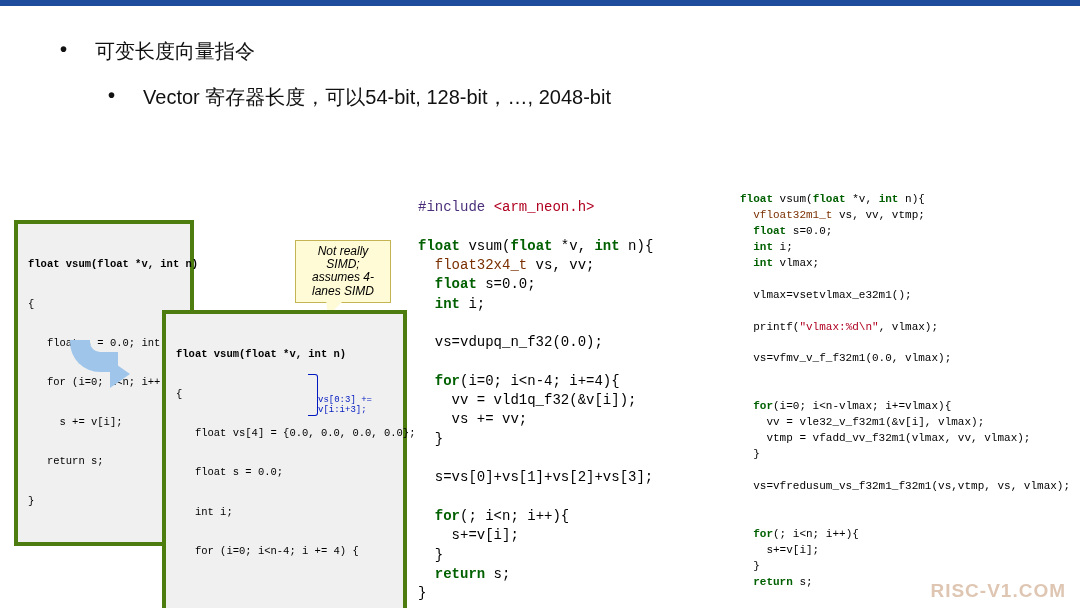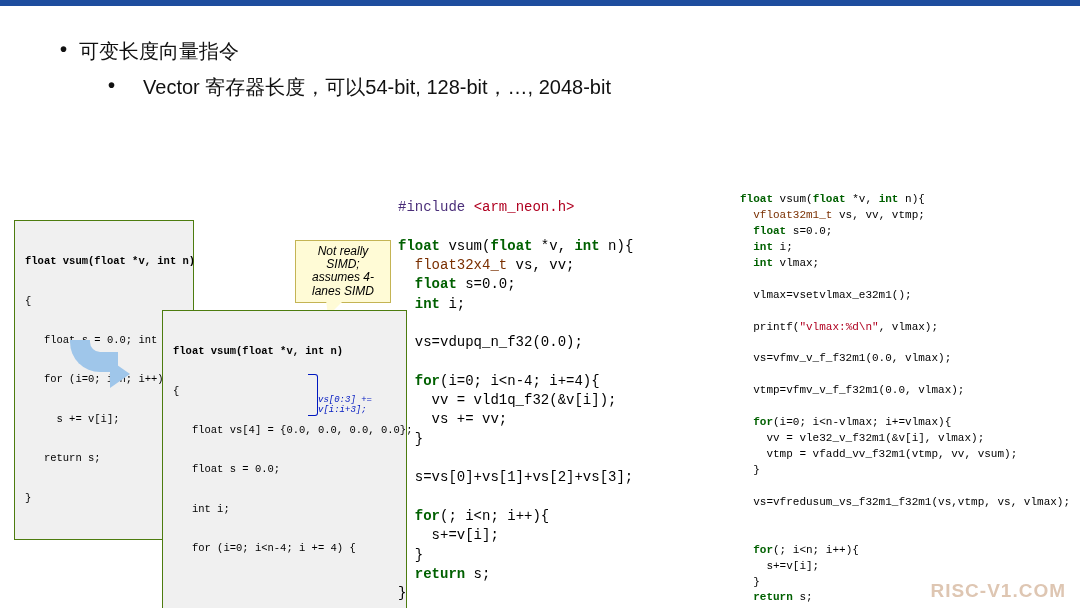--- a/index.html
+++ b/index.html
@@ -8,36 +8,36 @@
 .header { display: flex; justify-content: space-between; align-items: center; padding: 14px 40px 10px 40px; }
 .title-row { display: flex; align-items: center; gap: 10px; }
 .title-bar { width: 8px; height: 28px; background: #1e4d9e; }
 .title { font-size: 26px; font-weight: 700; color: #1e4d9e; letter-spacing: 0.5px; }
 .logo { display: flex; align-items: baseline; font-size: 30px; font-weight: 700; }
 .logo-perf { color: #1b3b7b; }
 .logo-x { color: #1b3b7b; position: relative; margin: 0 -2px; }
 .logo-x::before { content: ""; position: absolute; top: -6px; left: 2px; width: 38px; height: 14px; border-top: 3px solid #2e9be0; border-radius: 60% 60% 0 0; transform: rotate(-8deg); }
 .logo-lab { color: #1b3b7b; }
 .content { padding: 8px 40px 0 60px; }
-.bullet-l1 { display: flex; gap: 12px; font-size: 20px; color: #111; margin-bottom: 9px; }
+.bullet-l1 { display: flex; gap: 28px; font-size: 20px; color: #111; margin-bottom: 19px; }
 .bullet-l2 { display: flex; gap: 28px; font-size: 20px; color: #111; margin-left: 48px; margin-bottom: 4px; }
 .dot::before { content: "•"; font-weight: 700; }
 .boards { position: absolute; left: 12px; top: 210px; width: 400px; }
-.codebox { position: absolute; background: #f0f0f0; border: 1px solid #4d7c0f; padding: 8px 10px; font-family: "Courier New", monospace; font-size: 10.5px; line-height: 1.25; color: #000; white-space: pre; }
+.codebox { position: absolute; background: #f0f0f0; border: 4px solid #4d7c0f; padding: 8px 10px; font-family: "Courier New", monospace; font-size: 10.5px; line-height: 1.25; color: #000; white-space: pre; }
 .codebox.bold-sig > div:first-child { font-weight: 700; }
 .cb1 { left: 2px; top: 10px; width: 180px; }
 .cb2 { left: 150px; top: 100px; width: 245px; }
 .arrow { position: absolute; left: 58px; top: 130px; }
 .arrow-body { width: 48px; height: 32px; border-bottom: 20px solid #9fc6ea; border-left: 20px solid #9fc6ea; border-bottom-left-radius: 30px; }
 .arrow-head { position: absolute; right: -12px; top: 20px; width: 0; height: 0; border-left: 20px solid #9fc6ea; border-top: 14px solid transparent; border-bottom: 14px solid transparent; }
 .callout { position: absolute; left: 283px; top: 30px; width: 96px; background: #fffbd6; border: 1px solid #c4b454; font-size: 12px; font-style: italic; text-align: center; padding: 4px; line-height: 1.1; }
 .callout::after { content: ""; position: absolute; left: 30px; bottom: -14px; width: 0; height: 0; border-top: 16px solid #fffbd6; border-left: 2px solid transparent; border-right: 16px solid transparent; }
-.annot { position: absolute; left: 306px; top: 185px; font-family: "Courier New", monospace; font-size: 9px; color: #0018c0; font-style: italic; }
+.annot { position: absolute; left: 306px; top: 185px; font-family: "Courier New", monospace; font-size: 9px; color: #0018c0; }
 .brace { position: absolute; left: 296px; top: 164px; width: 10px; height: 42px; border-right: 1.5px solid #0018c0; border-top: 1.5px solid #0018c0; border-bottom: 1.5px solid #0018c0; border-radius: 0 3px 3px 0; }
-.neon-col { position: absolute; left: 398px; top: 198px; width: 312px; font-family: "Courier New", monospace; font-size: 14px; line-height: 1.38; }
+.neon-col { position: absolute; left: 418px; top: 198px; width: 312px; font-family: "Courier New", monospace; font-size: 14px; line-height: 1.38; }
 .riscv-col { position: absolute; left: 740px; top: 192px; width: 330px; font-family: "Courier New", monospace; font-size: 11px; line-height: 1.45; }
 .kw { color: #006000; font-weight: 700; }
 .ty { color: #7a2f00; }
 .num { color: #000; }
 .inc { color: #4b2f7a; }
 .str { color: #b00020; }
 .codeline { white-space: pre; }
 .watermark { position: absolute; right: 14px; bottom: 6px; font-size: 19px; color: #d6b8a0; letter-spacing: 1px; font-weight: 600; opacity: 0.8; }
 </style>
 </head>
@@ -133,25 +133,24 @@
   <div class="codeline"><span class="kw">  float</span><span> s=</span><span class="num">0.0</span><span>;</span></div>
   <div class="codeline"><span class="kw">  int</span><span> i;</span></div>
   <div class="codeline"><span class="kw">  int</span><span> vlmax;</span></div>
   <div class="codeline">&nbsp;</div>
   <div class="codeline"><span>  vlmax=vsetvlmax_e32m1();</span></div>
   <div class="codeline">&nbsp;</div>
   <div class="codeline"><span>  printf(</span><span class="str">"vlmax:%d\n"</span><span>, vlmax);</span></div>
   <div class="codeline">&nbsp;</div>
   <div class="codeline"><span>  vs=vfmv_v_f_f32m1(0.0, vlmax);</span></div>
   <div class="codeline">&nbsp;</div>
-  <div class="codeline"><span>  vtmp=vfmv_v_f_f32m1(0.0, vlmax);</span></div>
   <div class="codeline">&nbsp;</div>
   <div class="codeline"><span class="kw">  for</span><span>(i=0; i&lt;n-vlmax; i+=vlmax){</span></div>
   <div class="codeline"><span>    vv = vle32_v_f32m1(&amp;v[i], vlmax);</span></div>
-  <div class="codeline"><span>    vtmp = vfadd_vv_f32m1(vtmp, vv, vsum);</span></div>
+  <div class="codeline"><span>    vtmp = vfadd_vv_f32m1(vlmax, vv, vlmax);</span></div>
   <div class="codeline"><span>  }</span></div>
   <div class="codeline">&nbsp;</div>
   <div class="codeline"><span>  vs=vfredusum_vs_f32m1_f32m1(vs,vtmp, vs, vlmax);</span></div>
   <div class="codeline">&nbsp;</div>
   <div class="codeline">&nbsp;</div>
   <div class="codeline"><span class="kw">  for</span><span>(; i&lt;n; i++){</span></div>
   <div class="codeline"><span>    s+=v[i];</span></div>
   <div class="codeline"><span>  }</span></div>
   <div class="codeline"><span class="kw">  return</span><span> s;</span></div>
 

